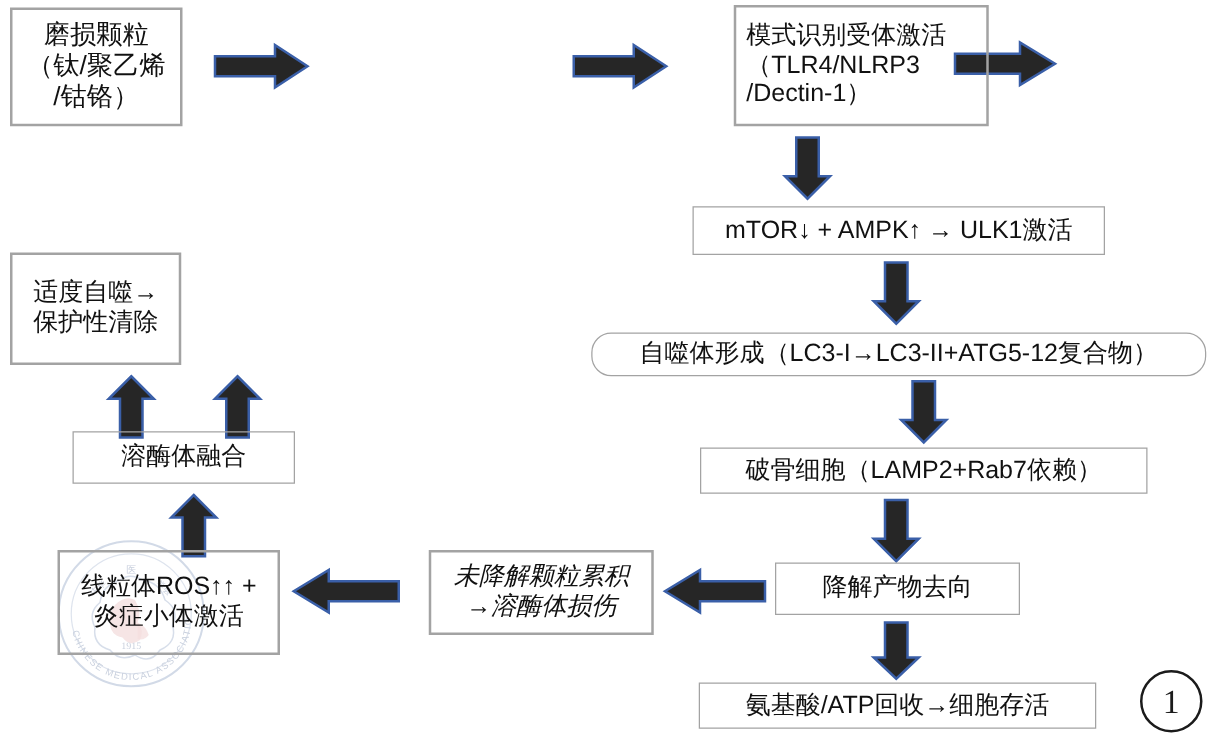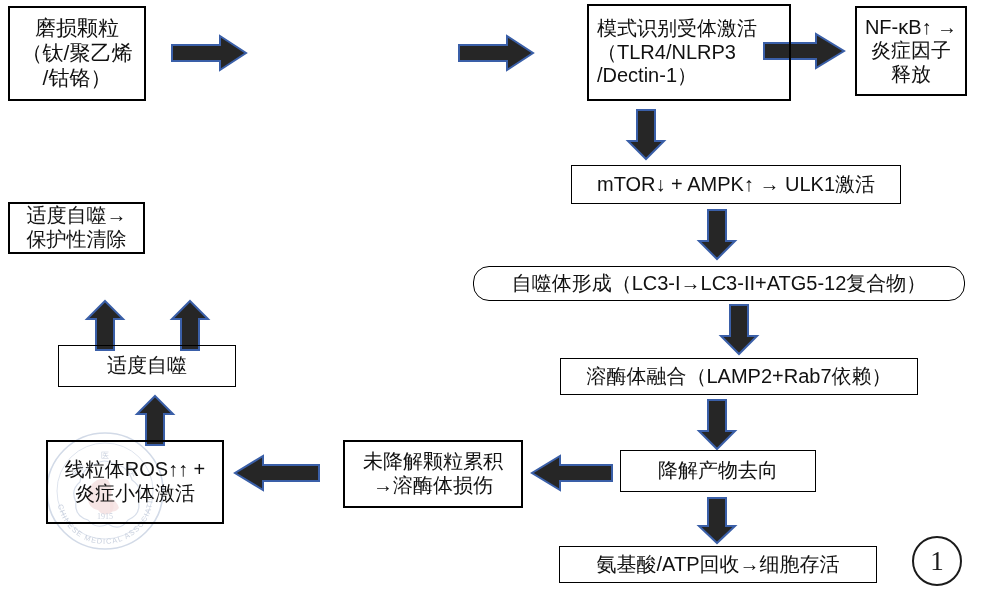--- a/index.html
+++ b/index.html
@@ -11,21 +11,21 @@
     position: relative;
     width: 981px;
     height: 594px;
     background: #ffffff;
     overflow: hidden;
     font-family: "Liberation Sans", "DejaVu Sans", sans-serif;
   }
   .node {
     position: absolute;
     box-sizing: border-box;
-    border: 2px solid #000000;
+    border: 2px solid #a3a3a3;
     background: transparent;
     display: flex;
     align-items: center;
     justify-content: center;
     text-align: center;
     color: #111111;
     line-height: 1.18;
     font-size: 20px;
     letter-spacing: 0px;
     white-space: pre-line;
@@ -183,41 +183,38 @@
 
   <div class="node" style="left:8px;  top:6px;   width:138px; height:95px;  font-size:21px;">磨损颗粒
 （钛/聚乙烯
 /钴铬）</div>
 
 
   <div class="node" style="left:542px; top:4px;  width:204px; height:97px;  font-size:20px; text-align:left; justify-content:flex-start; padding-left:8px;margin-left:45px;">模式识别受体激活
 （TLR4/NLRP3
 /Dectin-1）</div>
 
-  <div class="node" style="left:855px; top:6px;  width:112px; height:90px;  font-size:20px;">NF-κB↑ →
-炎症因子
-释放</div>
-
-  <div class="node thin" style="left:571px; top:165px; width:330px; height:39px; font-size:20px;">mTOR↓ + AMPK↑ → ULK1激活</div>
+
+  <div class="node thin" style="left:554px; top:165px; width:330px; height:39px; font-size:20px;">mTOR↓ + AMPK↑ → ULK1激活</div>
 
   <div class="node thin" style="left:473px; top:266px; width:492px; height:35px; font-size:20px;border-radius:16px;">自噬体形成（LC3-I→LC3-II+ATG5-12复合物）</div>
 
-  <div class="node thin" style="left:560px; top:358px; width:358px; height:37px; font-size:20px;">溶酶体融合（LAMP2+Rab7依赖）</div>
+  <div class="node thin" style="left:560px; top:358px; width:358px; height:37px; font-size:20px;">破骨细胞（LAMP2+Rab7依赖）</div>
 
   <div class="node thin" style="left:620px; top:450px; width:196px; height:42px; font-size:20px;text-align:right;">降解产物去向</div>
 
   <div class="node thin" style="left:559px; top:546px; width:318px; height:37px; font-size:20px;">氨基酸/ATP回收→细胞存活</div>
 
-  <div class="node" style="left:343px; top:440px; width:180px; height:68px; font-size:20px;">未降解颗粒累积
+  <div class="node" style="left:343px; top:440px; width:180px; height:68px; font-size:20px;font-style:italic;">未降解颗粒累积
 →溶酶体损伤</div>
 
   <div class="node" style="left:46px;  top:440px; width:178px; height:84px; font-size:20px;">线粒体ROS↑↑ +
 炎症小体激活</div>
 
-  <div class="node thin" style="left:58px; top:345px; width:178px; height:42px; font-size:20px;">适度自噬</div>
-
-  <div class="node" style="left:8px;   top:202px; width:137px; height:52px; font-size:20px;">适度自噬→
+  <div class="node thin" style="left:58px; top:345px; width:178px; height:42px; font-size:20px;">溶酶体融合</div>
+
+  <div class="node" style="left:8px;   top:202px; width:137px; height:90px; font-size:20px;">适度自噬→
 保护性清除</div>
 
 
   <div id="fig-number">1</div>
 
 </div>
 
 </body></html>

